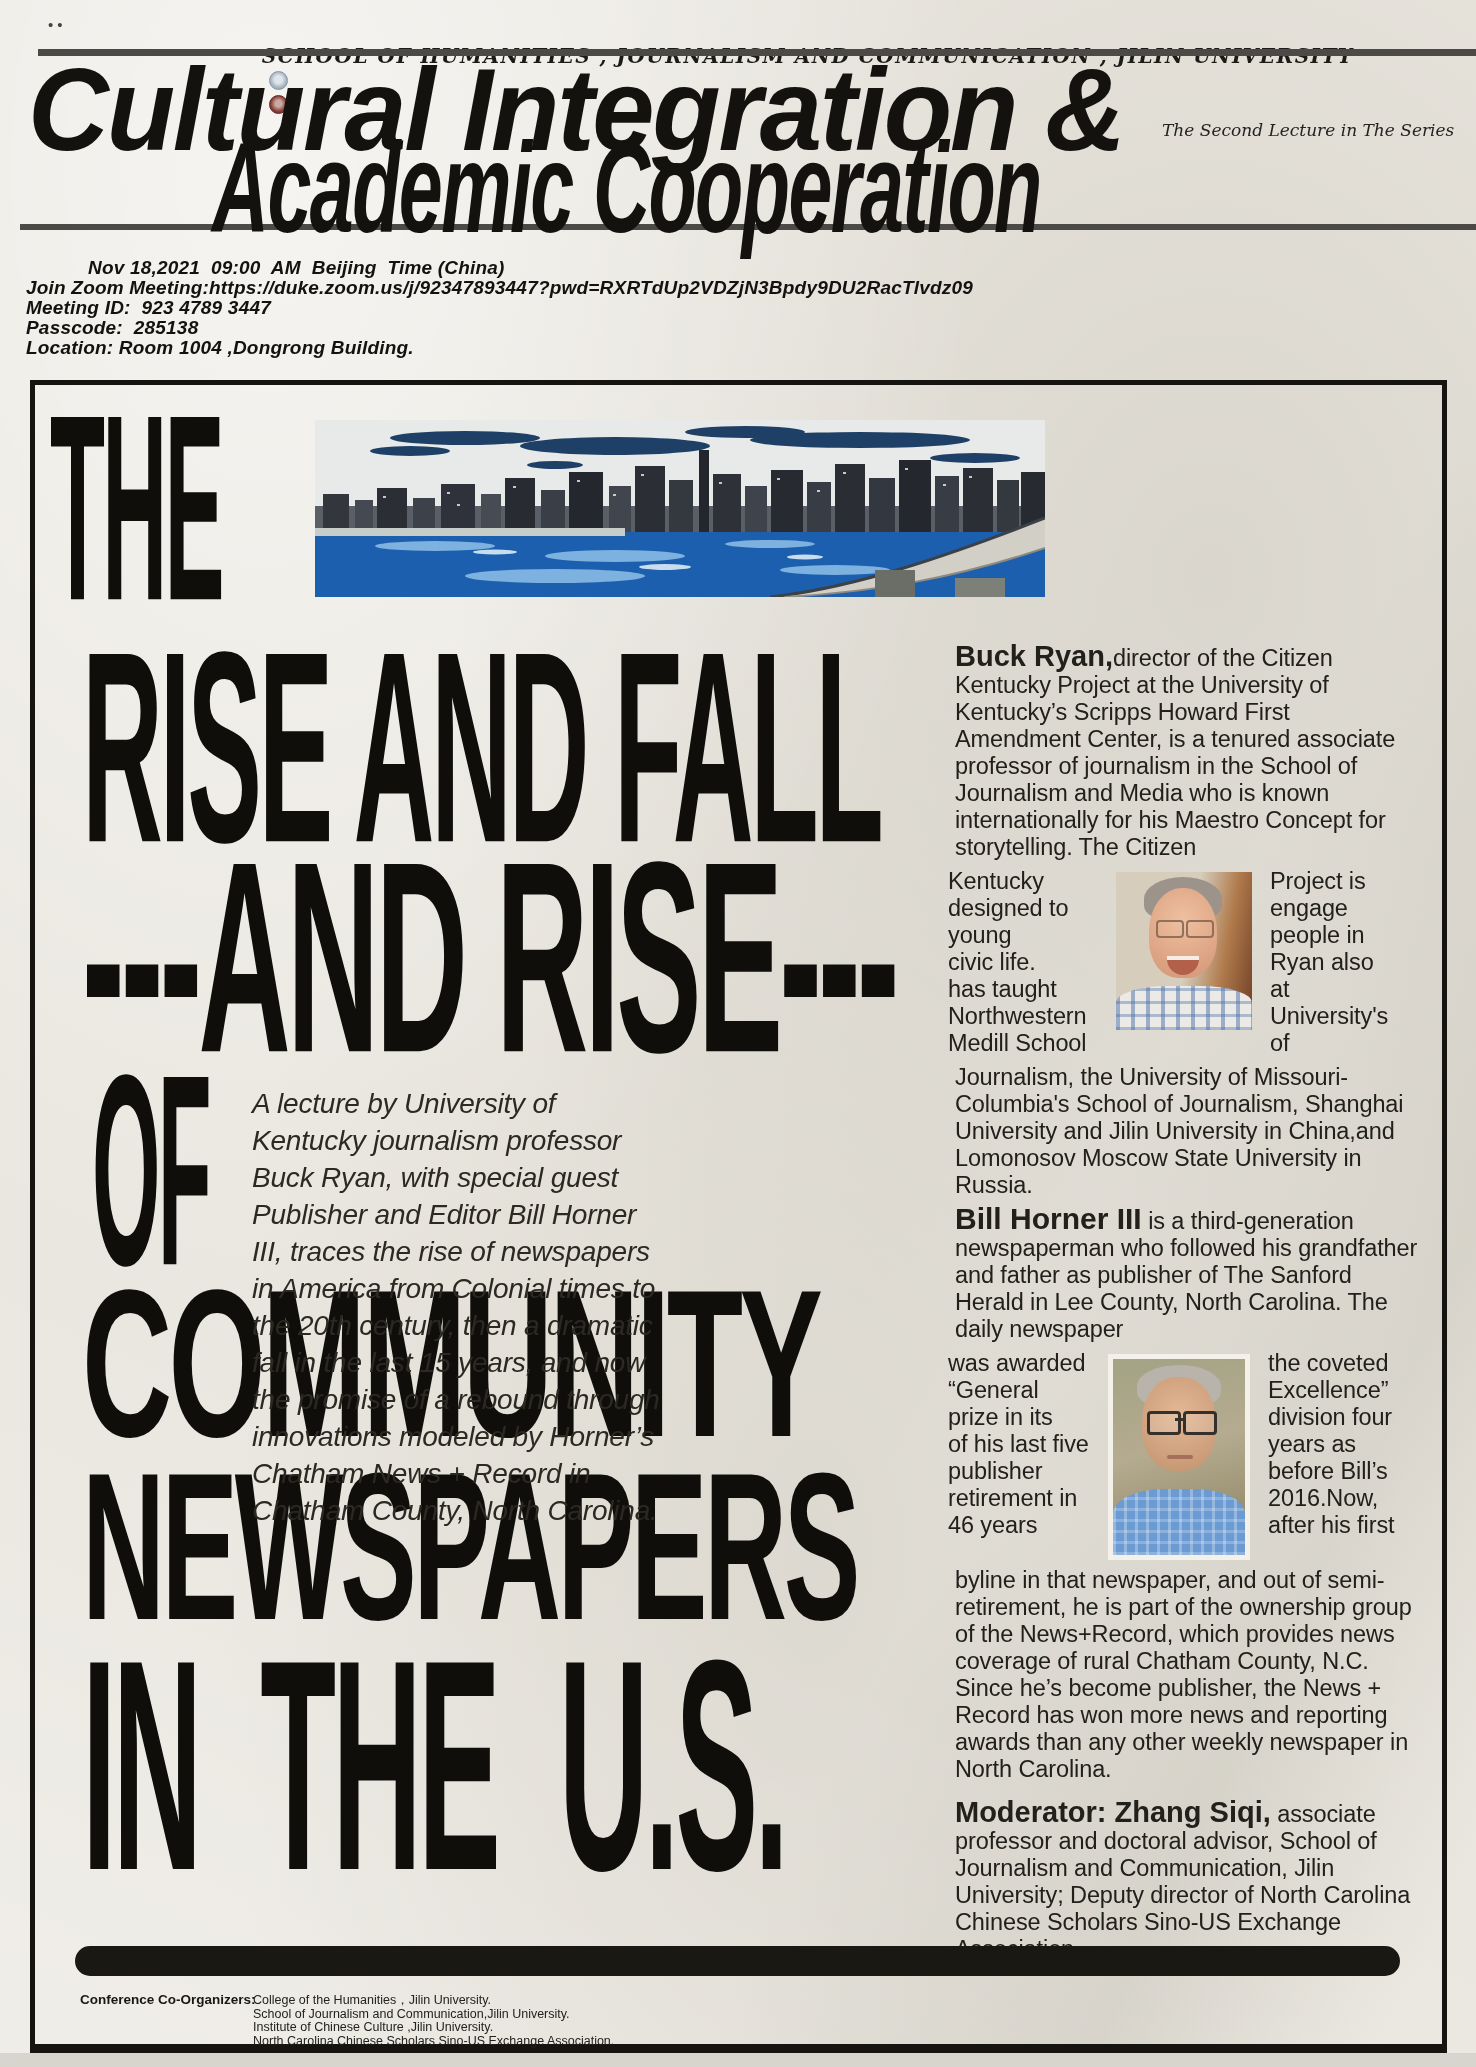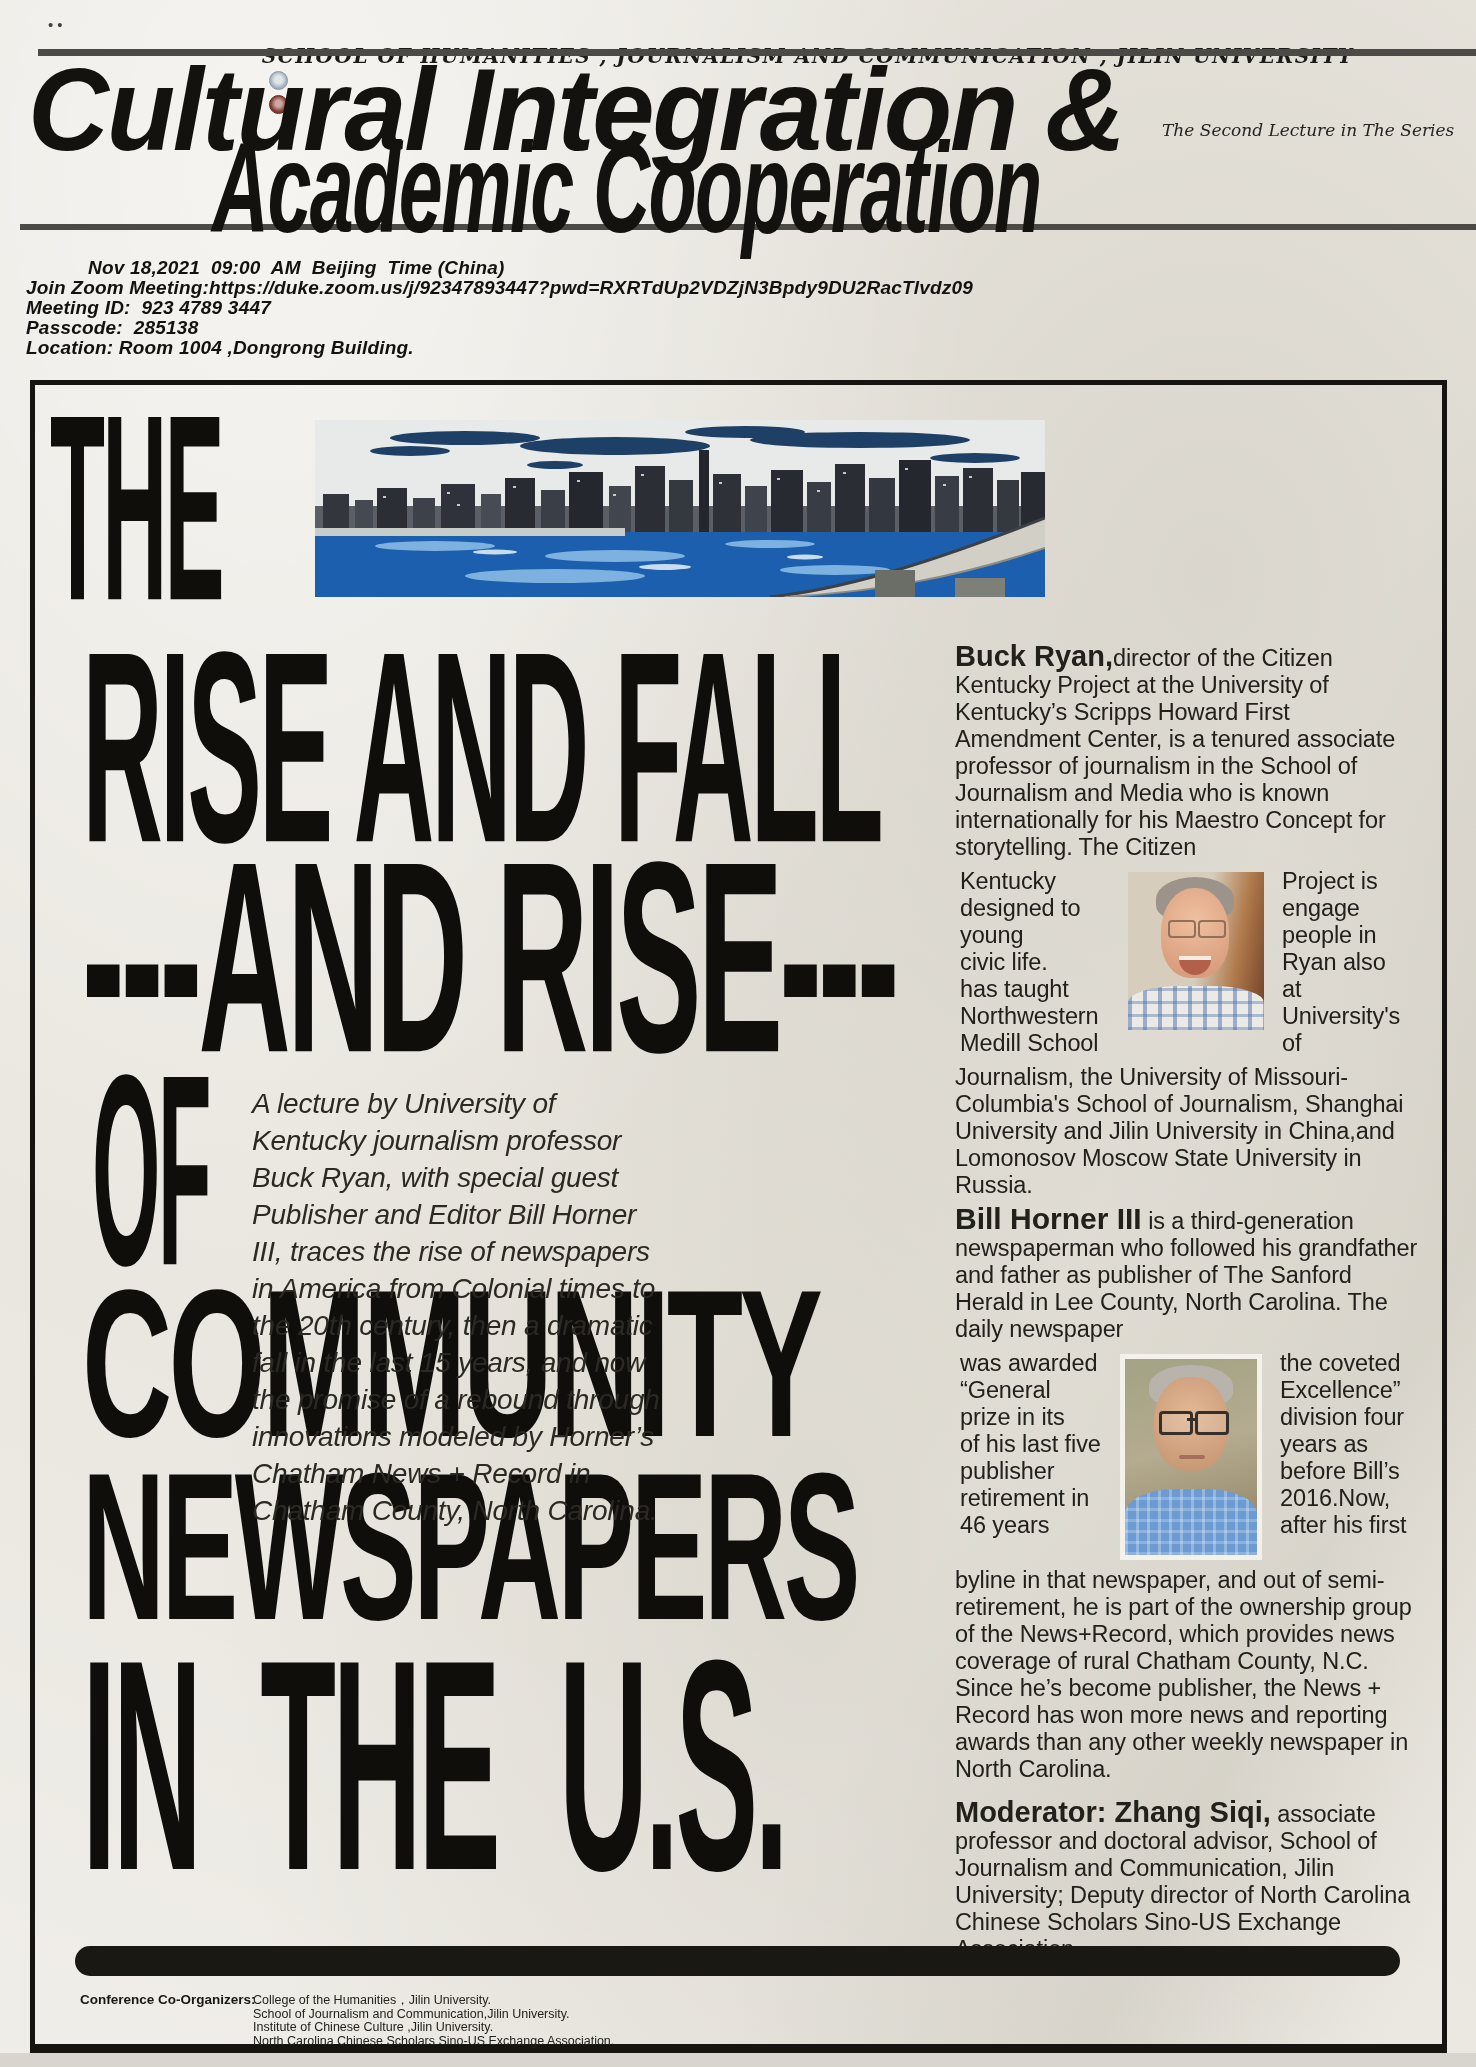--- a/index.html
+++ b/index.html
@@ -72,21 +72,21 @@
   .hl6{left:82px;top:1441px;} .hl6 > span{transform:scale(1.15,2.09);}
   .hl7{left:82px;top:1614px;} .hl7 > span{transform:scale(1.24,3.0);word-spacing:25px;}
   .blurb{
     left:252px;top:1085px;width:412px;z-index:3;
     font-style:italic;font-size:28px;line-height:37px;color:#2b2922;
     letter-spacing:-0.2px;
   }
   .bio{left:948px;width:478px;z-index:2;font-size:23.5px;line-height:27px;color:#21201b;letter-spacing:-0.1px;}
   .bio p{margin:7px;}
   .bio-name{font-weight:700;font-size:29px;letter-spacing:0;}
-  .wrap-row{display:flex;align-items:flex-start;margin:1px 12px;}
+  .wrap-row{display:flex;align-items:flex-start;margin:1px 0;}
   .frag{white-space:pre-line;}
   .frag-l{width:168px;flex:0 0 auto;}
   .frag-r{flex:1;padding-left:16px;}
   .photo{position:relative;flex:0 0 auto;overflow:hidden;}
   .photo-buck{width:136px;height:158px;margin:4px 2px 0 0;
     background:linear-gradient(100deg,#d6cdbd 52%,#b07a4b 76%,#6e3e26 100%);}
   .photo-bill{width:132px;height:196px;margin:4px 2px 0 2px;border:5px solid #f3f1ea;
     background:linear-gradient(165deg,#a6a486 8%,#b5ab90 45%,#8a7f5e 100%);}
   .hair{position:absolute;border-radius:50% 50% 35% 35%;}
   .face{position:absolute;}

